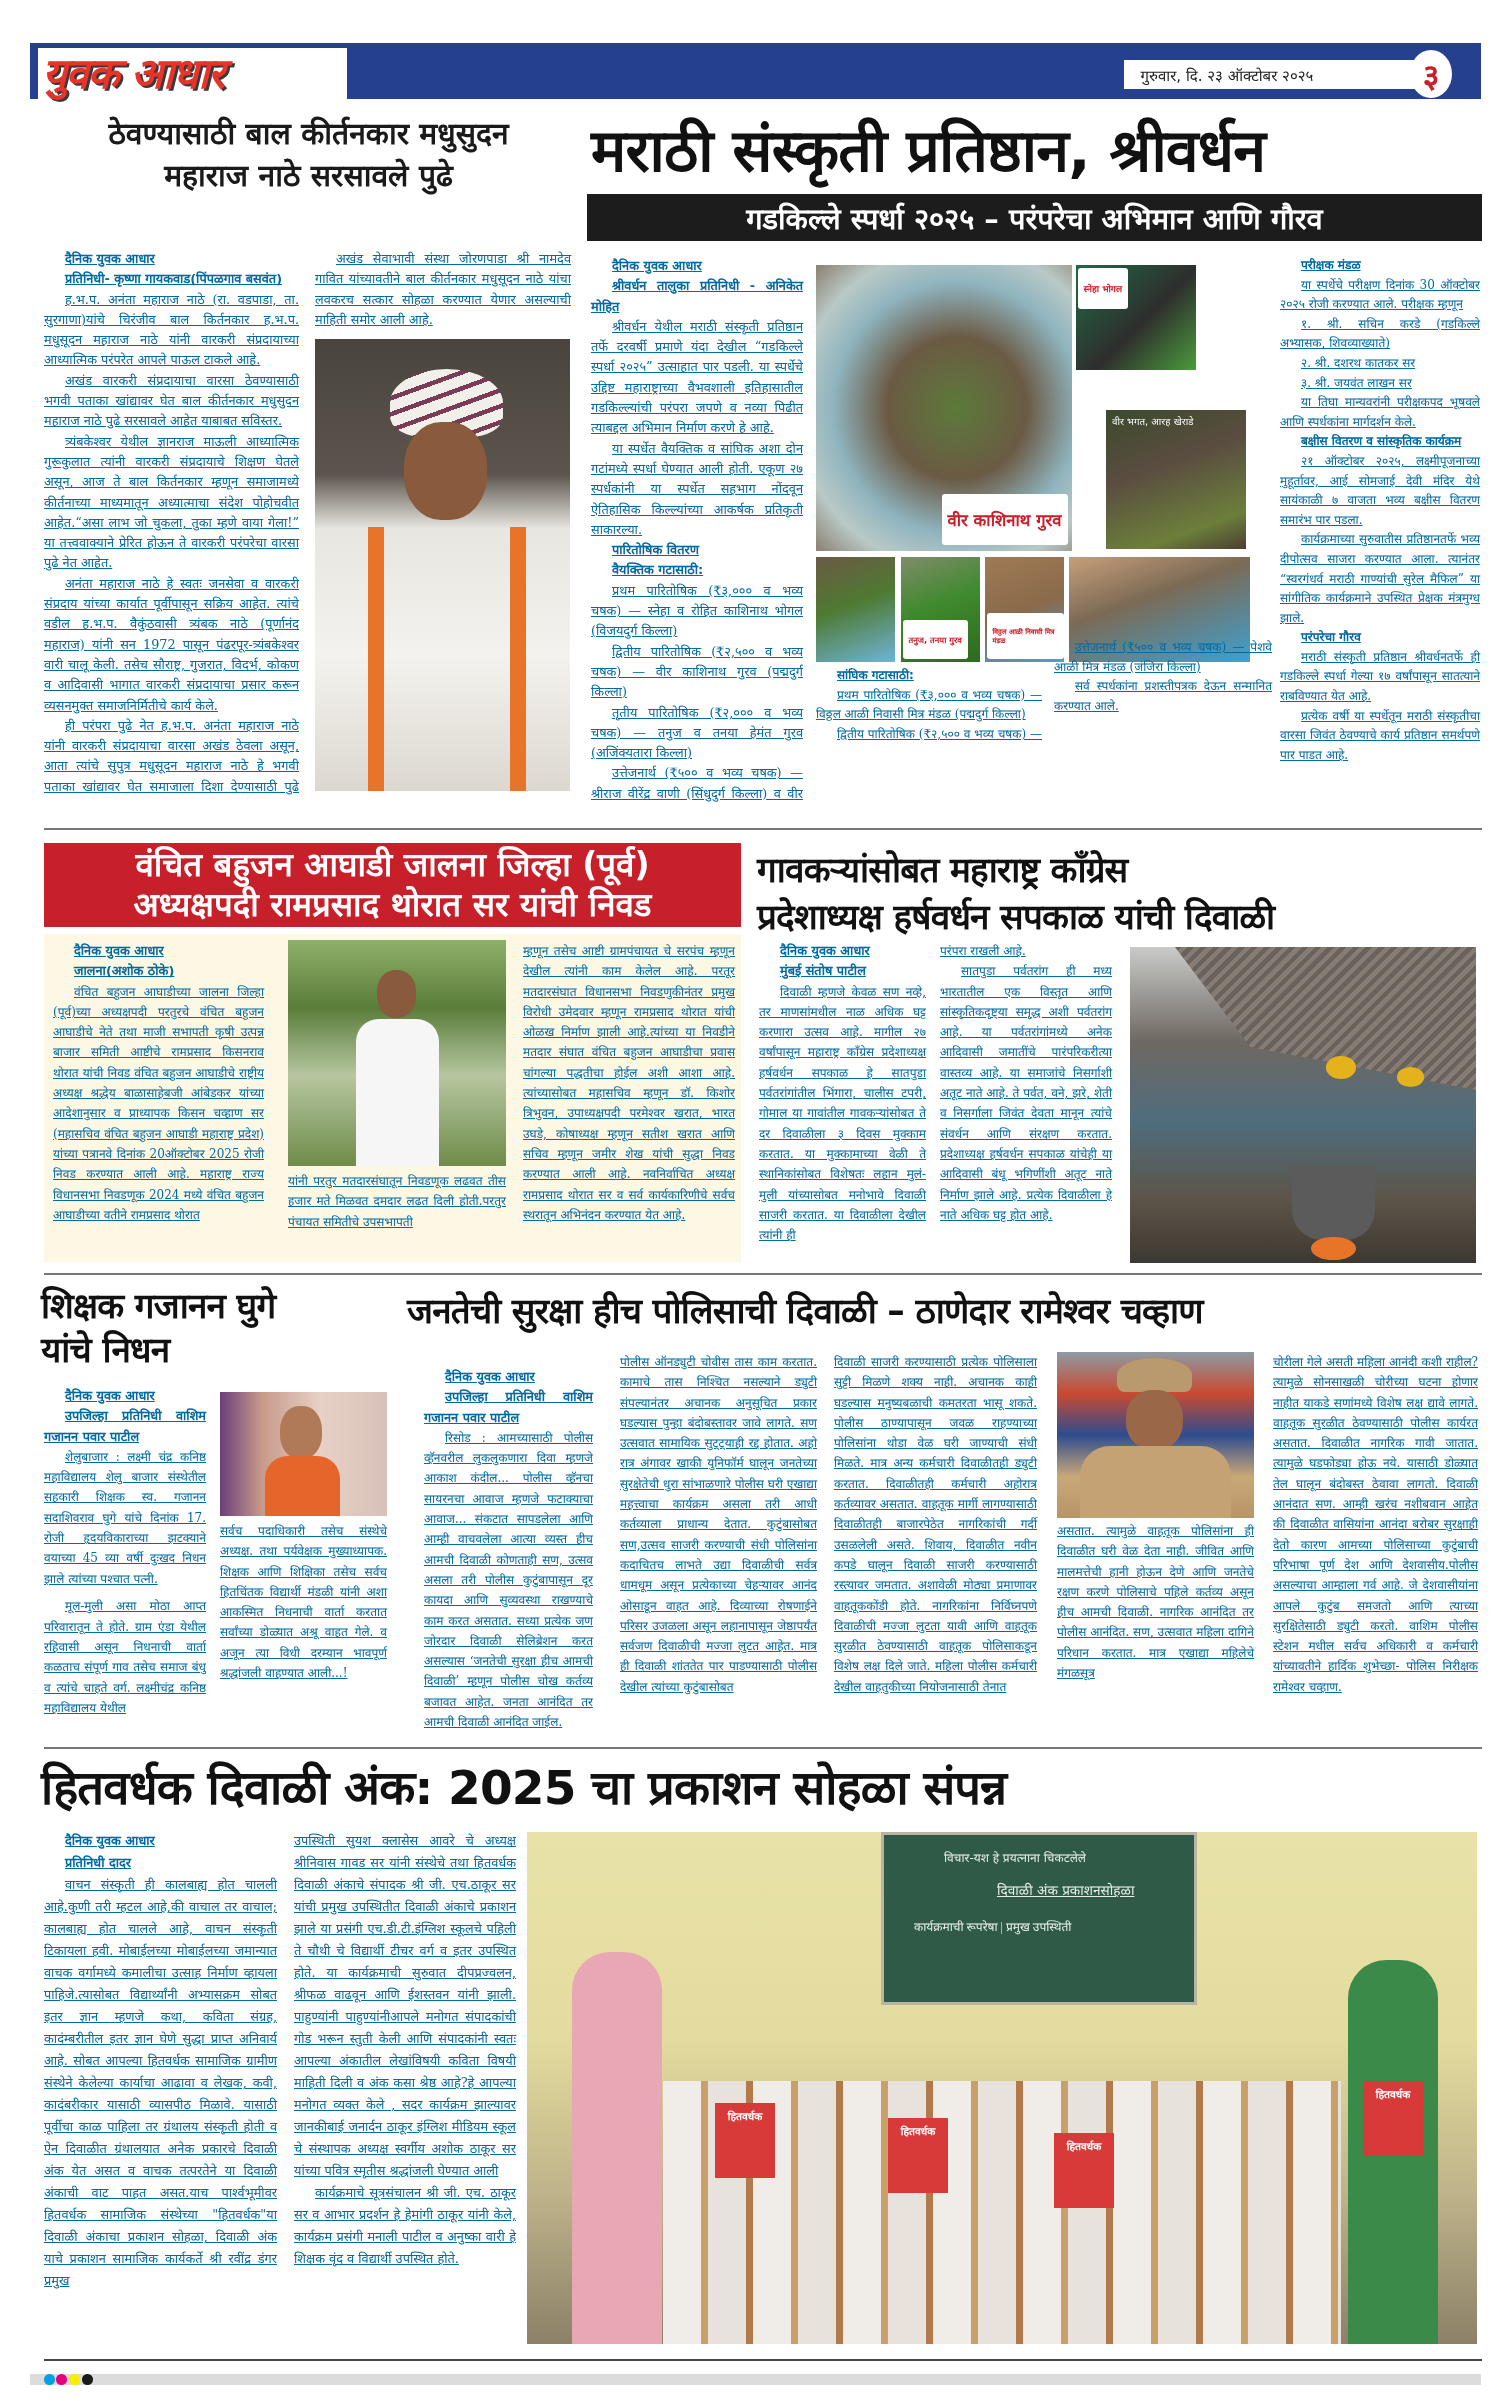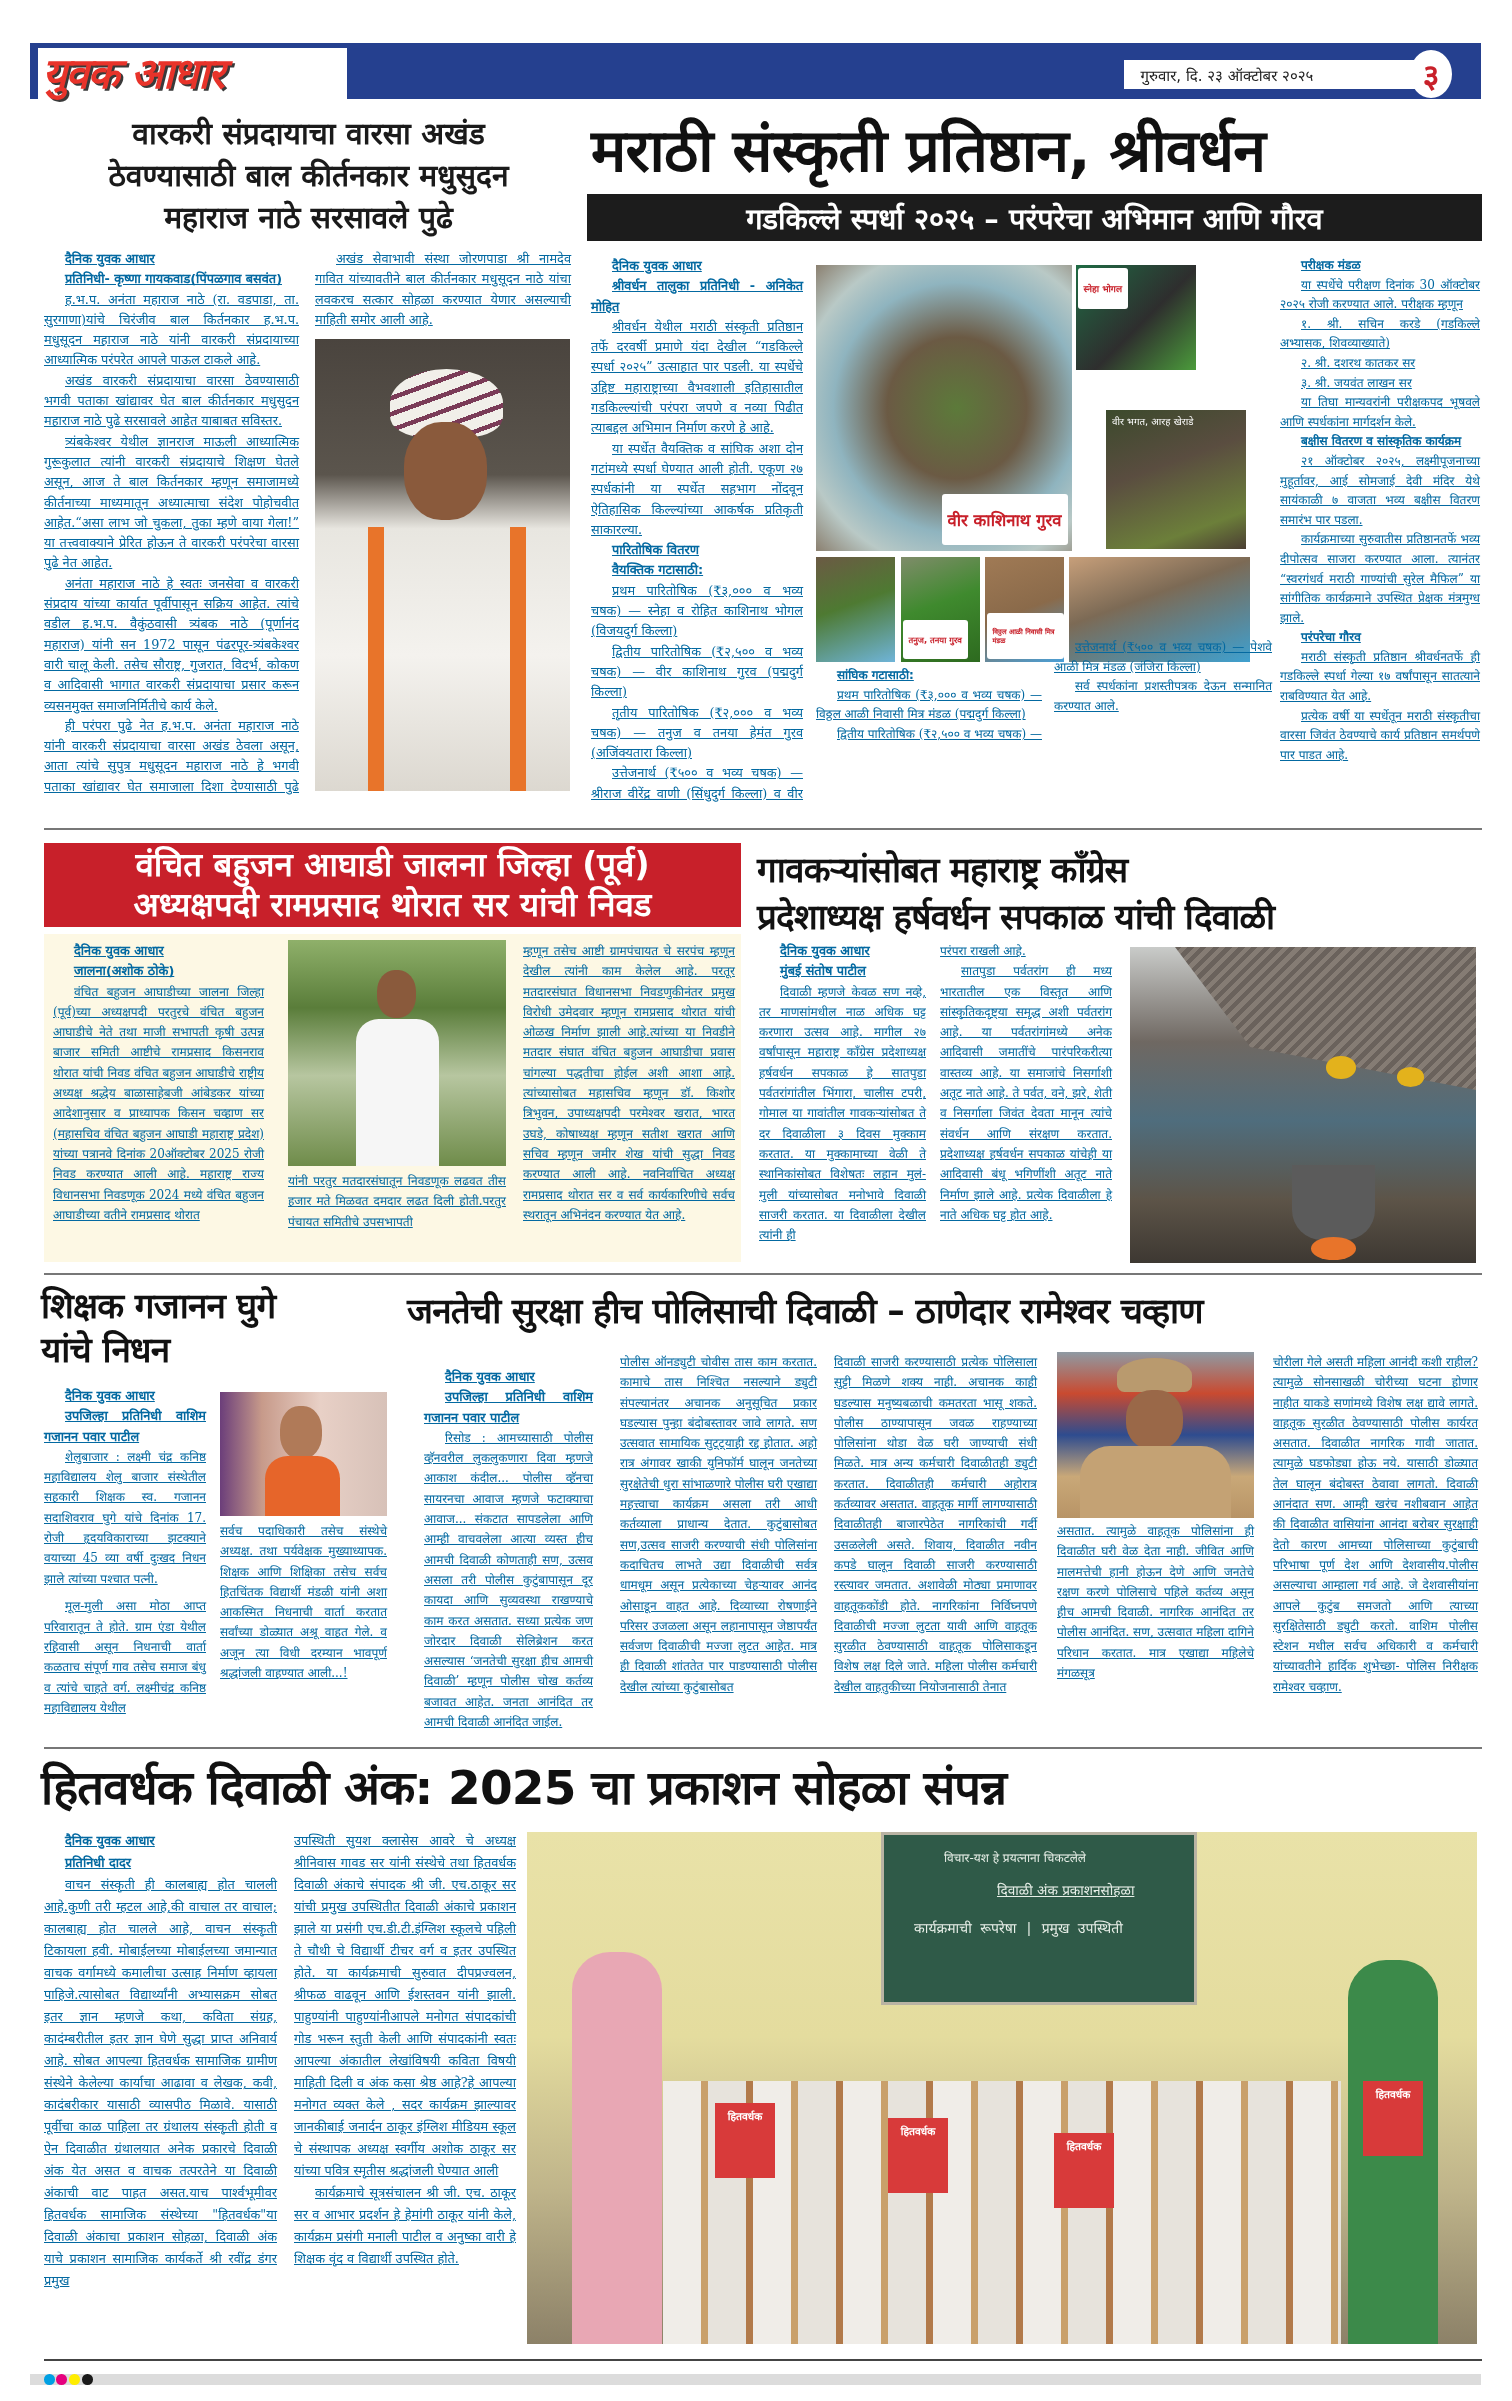--- a/index.html
+++ b/index.html
@@ -37,21 +37,20 @@
 <body>
 
 <div class="abs masthead"></div>
 <div class="abs logo-box">
   <span class="logo-text">युवक आधार</span>
 </div>
 <div class="abs date-box">गुरुवार, दि. २३ ऑक्टोबर २०२५</div>
 <div class="abs page-num">३</div>
 
 <div class="abs hl" style="left:45px; top:113px; width:527px; font-size:30px; line-height:42px;">
-  <div>वारकरी संप्रदायाचा वारसा अखंड</div>
   <div>ठेवण्यासाठी बाल  कीर्तनकार मधुसुदन</div>
   <div>महाराज नाठे सरसावले पुढे</div>
 </div>
 
 <div class="abs col" style="left:44px; top:249px; width:255px;">
   <div class="by">दैनिक युवक आधार</div>
   <div class="by" style="text-indent:21px;">प्रतिनिधी- कृष्णा गायकवाड(पिंपळगाव बसवंत)</div>
   <p>ह.भ.प. अनंता महाराज नाठे (रा. वडपाडा, ता. सुरगाणा)यांचे चिरंजीव बाल किर्तनकार ह.भ.प. मधुसूदन महाराज नाठे यांनी वारकरी संप्रदायाच्या आध्यात्मिक परंपरेत आपले पाऊल टाकले आहे.</p>
   <p>अखंड वारकरी संप्रदायाचा वारसा ठेवण्यासाठी भगवी पताका खांद्यावर घेत बाल कीर्तनकार मधुसुदन महाराज नाठे पुढे सरसावले आहेत याबाबत सविस्तर.</p>
   <p>त्र्यंबकेश्वर येथील ज्ञानराज माऊली आध्यात्मिक गुरूकुलात त्यांनी वारकरी संप्रदायाचे शिक्षण घेतले असून, आज ते बाल किर्तनकार म्हणून समाजामध्ये कीर्तनाच्या माध्यमातून अध्यात्माचा संदेश पोहोचवीत आहेत.“असा लाभ जो चुकला, तुका म्हणे वाया गेला!” या तत्त्ववाक्याने प्रेरित होऊन ते वारकरी परंपरेचा वारसा पुढे नेत आहेत.</p>
@@ -223,21 +222,21 @@
   <p>वाचन संस्कृती ही कालबाह्य होत चालली आहे.कुणी तरी म्हटल आहे,की वाचाल तर वाचाल; कालबाह्य होत चालले आहे, वाचन संस्कृती टिकायला हवी. मोबाईलच्या मोबाईलच्या जमान्यात वाचक वर्गामध्ये कमालीचा उत्साह निर्माण व्हायला पाहिजे.त्यासोबत विद्यार्थ्यांनी अभ्यासक्रम सोबत इतर ज्ञान म्हणजे कथा, कविता संग्रह, कादंम्बरीतील इतर ज्ञान घेणे सुद्धा प्राप्त अनिवार्य आहे. सोबत आपल्या हितवर्धक सामाजिक ग्रामीण संस्थेने केलेल्या कार्याचा आढावा व लेखक, कवी, कादंबरीकार यासाठी व्यासपीठ मिळावे. यासाठी पूर्वीचा काळ पाहिला तर ग्रंथालय संस्कृती होती व ऐन दिवाळीत ग्रंथालयात अनेक प्रकारचे दिवाळी अंक येत असत व वाचक तत्परतेने या दिवाळी अंकाची वाट पाहत असत.याच पार्श्वभूमीवर हितवर्धक सामाजिक संस्थेच्या "हितवर्धक"या दिवाळी अंकाचा प्रकाशन सोहळा, दिवाळी अंक याचे प्रकाशन सामाजिक कार्यकर्ते श्री रवींद्र डंगर प्रमुख</p>
 </div>
 <div class="abs col" style="left:294px; top:1830px; width:222px; font-size:12.8px; line-height:22px;">
   <p style="text-indent:0;">उपस्थिती सुयश क्लासेस आवरे चे अध्यक्ष श्रीनिवास गावड सर यांनी संस्थेचे तथा हितवर्धक दिवाळी अंकाचे संपादक श्री जी. एच.ठाकूर सर यांची प्रमुख उपस्थितीत दिवाळी अंकाचे प्रकाशन झाले या प्रसंगी एच.डी.टी.इंग्लिश स्कूलचे पहिली ते चौथी चे विद्यार्थी टीचर वर्ग व इतर उपस्थित होते. या कार्यक्रमाची सुरुवात दीपप्रज्वलन, श्रीफळ वाढवून आणि ईशस्तवन यांनी झाली. पाहुण्यांनी पाहुण्यांनीआपले मनोगत संपादकांची गोड भरून स्तुती केली आणि संपादकांनी स्वतः आपल्या अंकातील लेखांविषयी कविता विषयी माहिती दिली व अंक कसा श्रेष्ठ आहे?हे आपल्या मनोगत व्यक्त केले , सदर कार्यक्रम झाल्यावर जानकीबाई जनार्दन ठाकूर इंग्लिश मीडियम स्कूल चे संस्थापक अध्यक्ष स्वर्गीय अशोक ठाकूर सर यांच्या पवित्र स्मृतीस श्रद्धांजली घेण्यात आली</p>
   <p>कार्यक्रमाचे सूत्रसंचालन श्री जी. एच. ठाकूर सर व आभार प्रदर्शन हे हेमांगी ठाकूर यांनी केले, कार्यक्रम प्रसंगी मनाली पाटील व अनुष्का वारी हे शिक्षक वृंद व विद्यार्थी उपस्थित होते.</p>
 </div>
 <div class="abs photo" style="left:527px; top:1832px; width:950px; height:512px; background: linear-gradient(180deg,#e9e2a8 0%,#e4dc9e 40%,#bfb48a 70%,#8c8168 100%);">
   <div style="position:absolute; left:354px; top:0; width:316px; height:173px; background:#2f5a48; border:3px solid #b9b3a3;">
     <div style="position:absolute; left:60px; top:13.6px; color:#e8efe8; font-size:12px; font-family:'DejaVu Sans',sans-serif;">विचार-यश हे प्रयत्नाना चिकटलेले</div>
     <div style="position:absolute; left:113px; top:45px; color:#e8efe8; font-size:13.6px; font-family:'DejaVu Sans',sans-serif; text-decoration: underline;">दिवाळी अंक प्रकाशनसोहळा</div>
-    <div style="position:absolute; left:30px; top:83px; color:#e8efe8; font-size:14px; font-family:Liberation Mono, monospace;">कार्यक्रमाची रूपरेषा | प्रमुख उपस्थिती</div>
+    <div style="position:absolute; left:30px; top:83px; color:#e8efe8; font-size:12px; font-family:Liberation Serif, serif;">कार्यक्रमाची रूपरेषा | प्रमुख उपस्थिती</div>
   </div>
   <div style="position:absolute; left:45px; top:120px; width:90px; height:392px; border-radius:38px 38px 0 0; background:#e8a7b4;"></div>
   <div style="position:absolute; left:821px; top:128px; width:90px; height:384px; border-radius:38px 38px 0 0; background:#3c8a4a;"></div>
   <div style="position:absolute; left:136px; top:249px; width:678px; height:264px; background: repeating-linear-gradient(90deg,#f0ede8 0 38px,#c9a06a 38px 45px,#e7e3dc 45px 83px,#b27a4a 83px 90px);"></div>
   <div style="position:absolute; left:188px; top:271px; width:60px; height:75px; background:#d83a3a; color:#fff; font-size:10.5px; font-weight:bold; text-align:center; padding-top:6px;">हितवर्धक</div>
   <div style="position:absolute; left:361px; top:286px; width:60px; height:75px; background:#d83a3a; color:#fff; font-size:10.5px; font-weight:bold; text-align:center; padding-top:6px;">हितवर्धक</div>
   <div style="position:absolute; left:527px; top:301px; width:60px; height:75px; background:#d83a3a; color:#fff; font-size:10.5px; font-weight:bold; text-align:center; padding-top:6px;">हितवर्धक</div>
   <div style="position:absolute; left:836px; top:249px; width:60px; height:75px; background:#d83a3a; color:#fff; font-size:10.5px; font-weight:bold; text-align:center; padding-top:6px;">हितवर्धक</div>
 </div>
 

